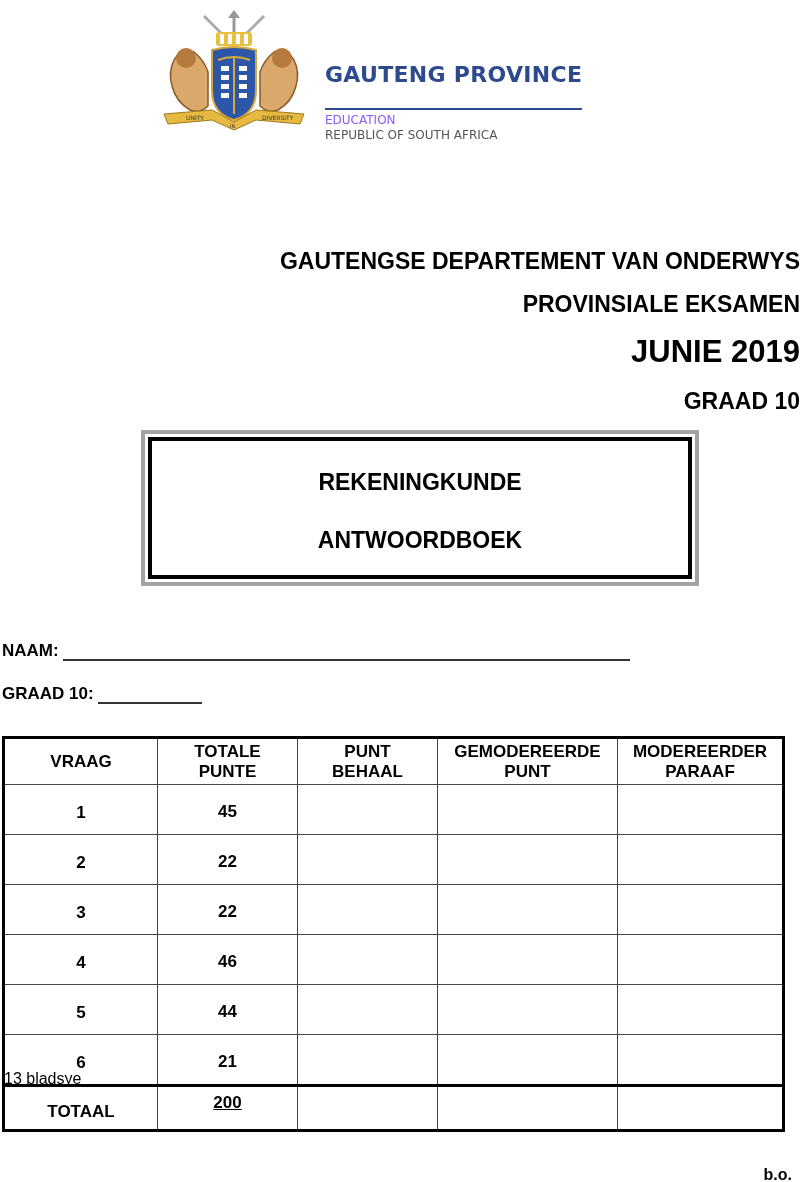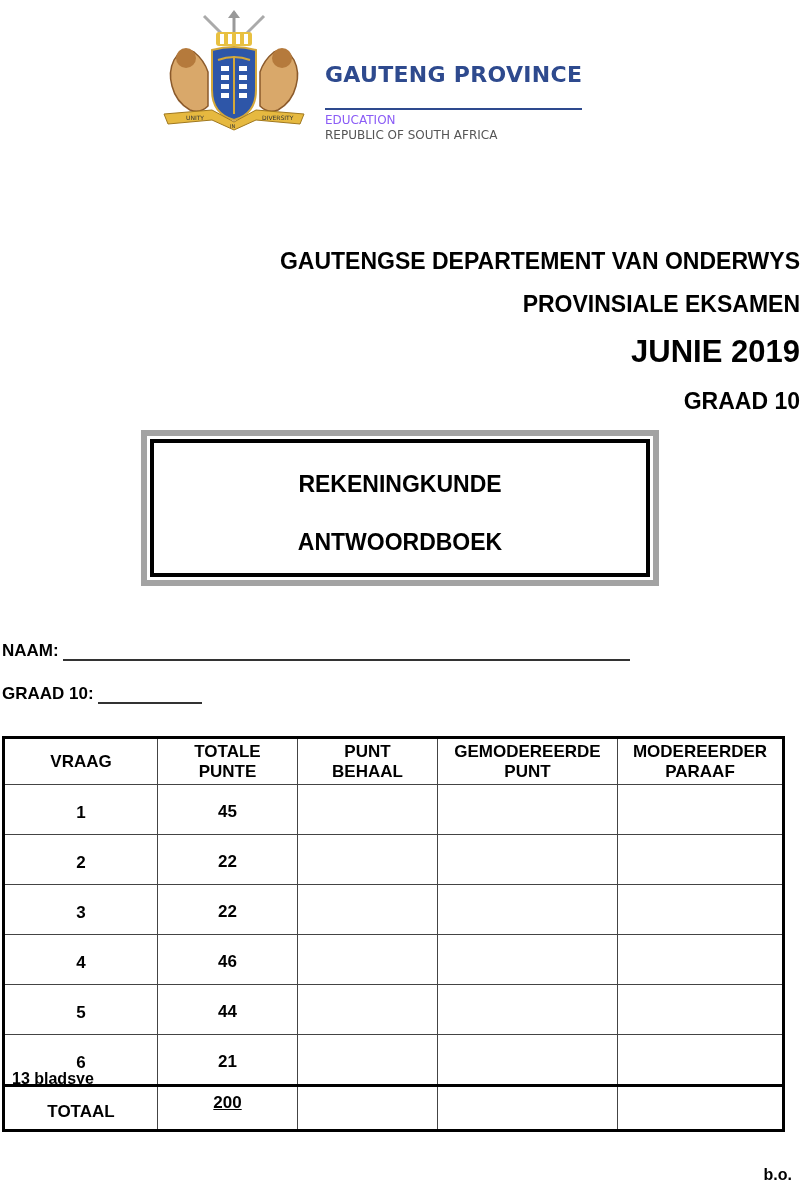--- a/index.html
+++ b/index.html
@@ -23,22 +23,22 @@
 
   
   .center { left: 0; width: 800px; text-align: right; font-weight: bold; }
   .h-dept { top: 246px; font-size: 23px; line-height: 30px; }
   .h-exam { top: 289px; font-size: 23px; line-height: 30px; }
   .h-month { top: 333px; font-size: 31px; line-height: 38px; }
   .h-grade { top: 386px; font-size: 23px; line-height: 30px; }
 
   
   .subject-box {
-    left: 141px; top: 430px; width: 518px; height: 156px; box-sizing: border-box;
-    border: 6px solid #a3a3a3;
+    left: 141px; top: 430px; width: 558px; height: 156px; box-sizing: border-box;
+    border: 4px solid #a3a3a3;
     padding-left: 41px;
   }
   .subject-inner {
     position: absolute; left: 3px; top: 3px; right: 3px; bottom: 3px;
     border: 4px solid #000;
   }
   .subject-line { position: absolute; left: 0; right: 0; text-align: center; font-weight: bold; font-size: 23px; }
   .subject-line.l1 { top: 28px; }
   .subject-line.l2 { top: 86px; }
 
@@ -58,21 +58,21 @@
     padding: 0; vertical-align: top;
   }
   .marks-table th { height: 44px; line-height: 20px; vertical-align: middle; padding-top: 1px; }
   .marks-table td { height: 32px; }
   .marks-table td.q { vertical-align: middle; padding-top: 6px; }
   .marks-table td.pts { padding-top: 17px; }
   .marks-table tr.total td { border-top: 3px solid #000; height: 34px; }
   .marks-table tr.total td.q { padding-top: 8px; }
   .marks-table tr.total td.pts { padding-top: 6px; text-decoration: underline; }
 
-  .pages { left: 12px; top: 1070px; font-weight: bold; font-size: 16px; text-align: right; }
+  .pages { left: 4px; top: 1070px; font-weight: normal; font-size: 16px; text-align: right; }
   .pto { right: 8px; top: 1166px; font-weight: bold; font-size: 16px; }
 </style>
 </head>
 <body>
 
 <div class="abs logo">
   <svg class="crest" viewBox="0 0 160 122">
 
     <line x1="80" y1="2" x2="80" y2="28" stroke="#999" stroke-width="3"></line>
     <polygon points="74,8 80,0 86,8" fill="#999"></polygon>

